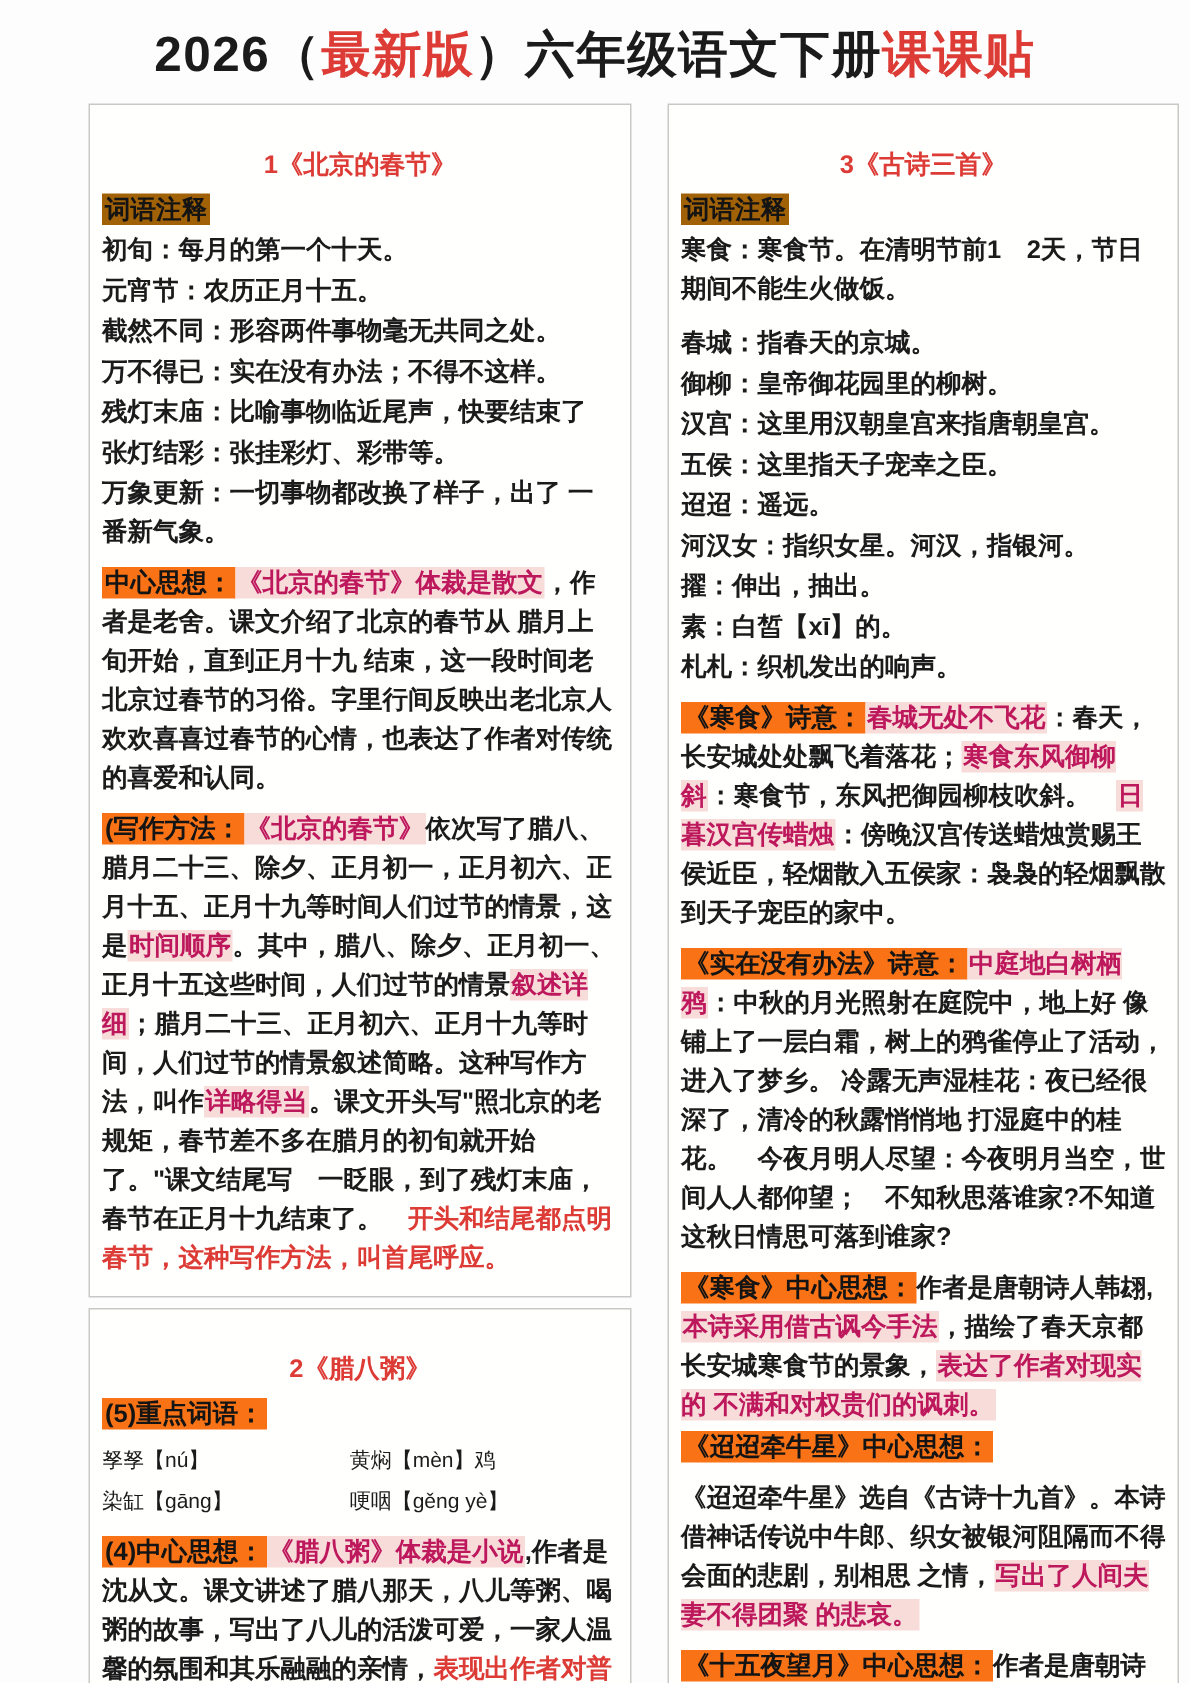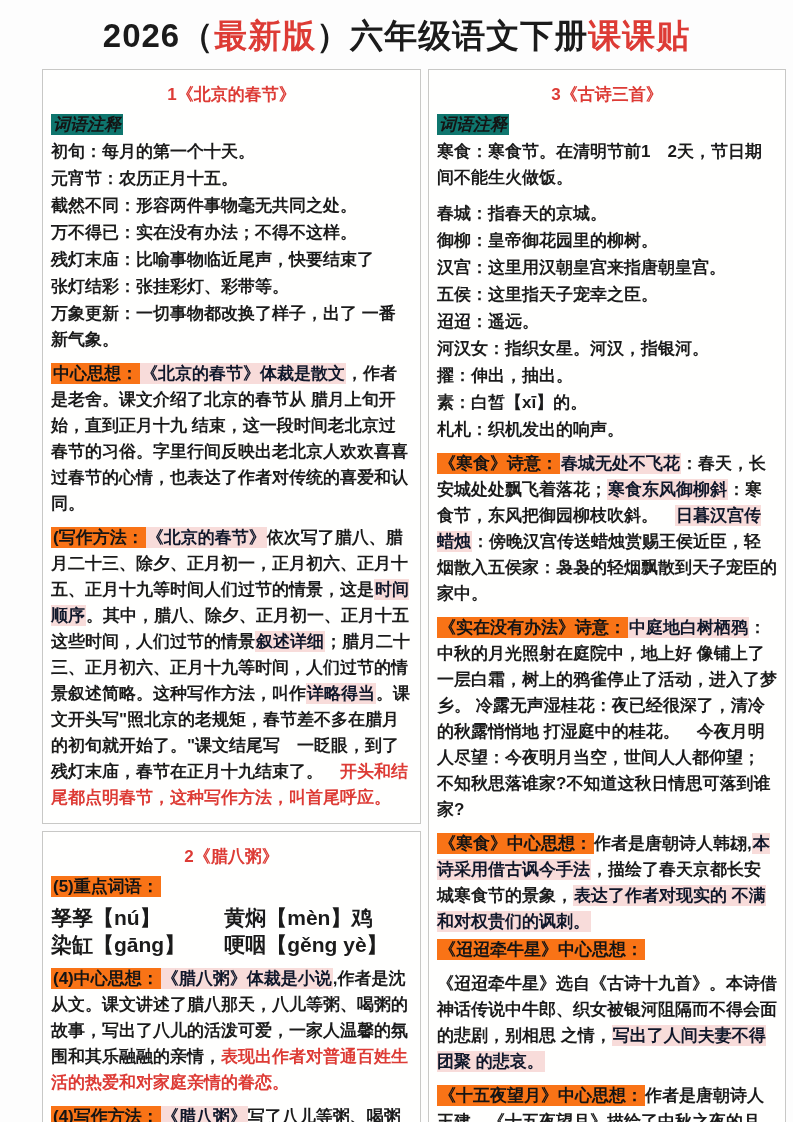--- a/index.html
+++ b/index.html
@@ -23,43 +23,44 @@
     display:flex;
     align-items:flex-start;
     padding-left:42px;
   }
   .col-left{width:379px;display:flex;flex-direction:column;}
   .col-right{width:358px;margin-left:7px;}
   .box{
     border:1px solid #c8c8c6;
     background:#fffffe;
     box-sizing:border-box;
-    padding:9px 8px 10px 8px;
+    padding:24px 8px 10px 8px;
+    margin-left:17px;
   }
   .box + .box{margin-top:7px;}
   .sec-heading{
     text-align:center;
     font-size:17px;
     font-weight:bold;
     color:#dd3b35;
     margin:4px 0 6px 0;
   }
   .para{font-size:17px;font-weight:bold;line-height:26px;margin:8px 0 2px 0;}
   .def{font-size:17px;font-weight:bold;line-height:26px;margin:1px 0;}
   .pinyin{
     display:grid;
     grid-template-columns:48% 52%;
-    font-size:21px;font-weight:bold;line-height:27px;
+    font-size:14px;font-weight:normal;line-height:27px;
     margin:4px 0 2px 0;
   }
   .r-b{color:#1b1b1b;}
   .r-label{color:#141414;background:#f97316;padding:1px 2px;}
-  .r-sub{color:#141414;background:#0f766e;padding:1px 2px;font-style:italic;}
+  .r-sub{color:#141414;background:#a16207;padding:1px 2px;}
   .r-red{color:#dd3b35;}
-  .r-redhl{color:#0f172a;background:#f8dcda;padding:1px 1px;}
+  .r-redhl{color:#be185d;background:#f8dcda;padding:1px 1px;}
   .r-head{color:#dd3b35;}
 </style>
 </head>
 <body>
 
 <div class="page">
   <div class="title" id="title-host"><span class="r-b">2026（</span><span class="r-red">最新版</span><span class="r-b">）六年级语文下册</span><span class="r-red">课课贴</span></div>
   <div class="cols">
     <div class="col-left" id="left-host">
         <div class="box">

